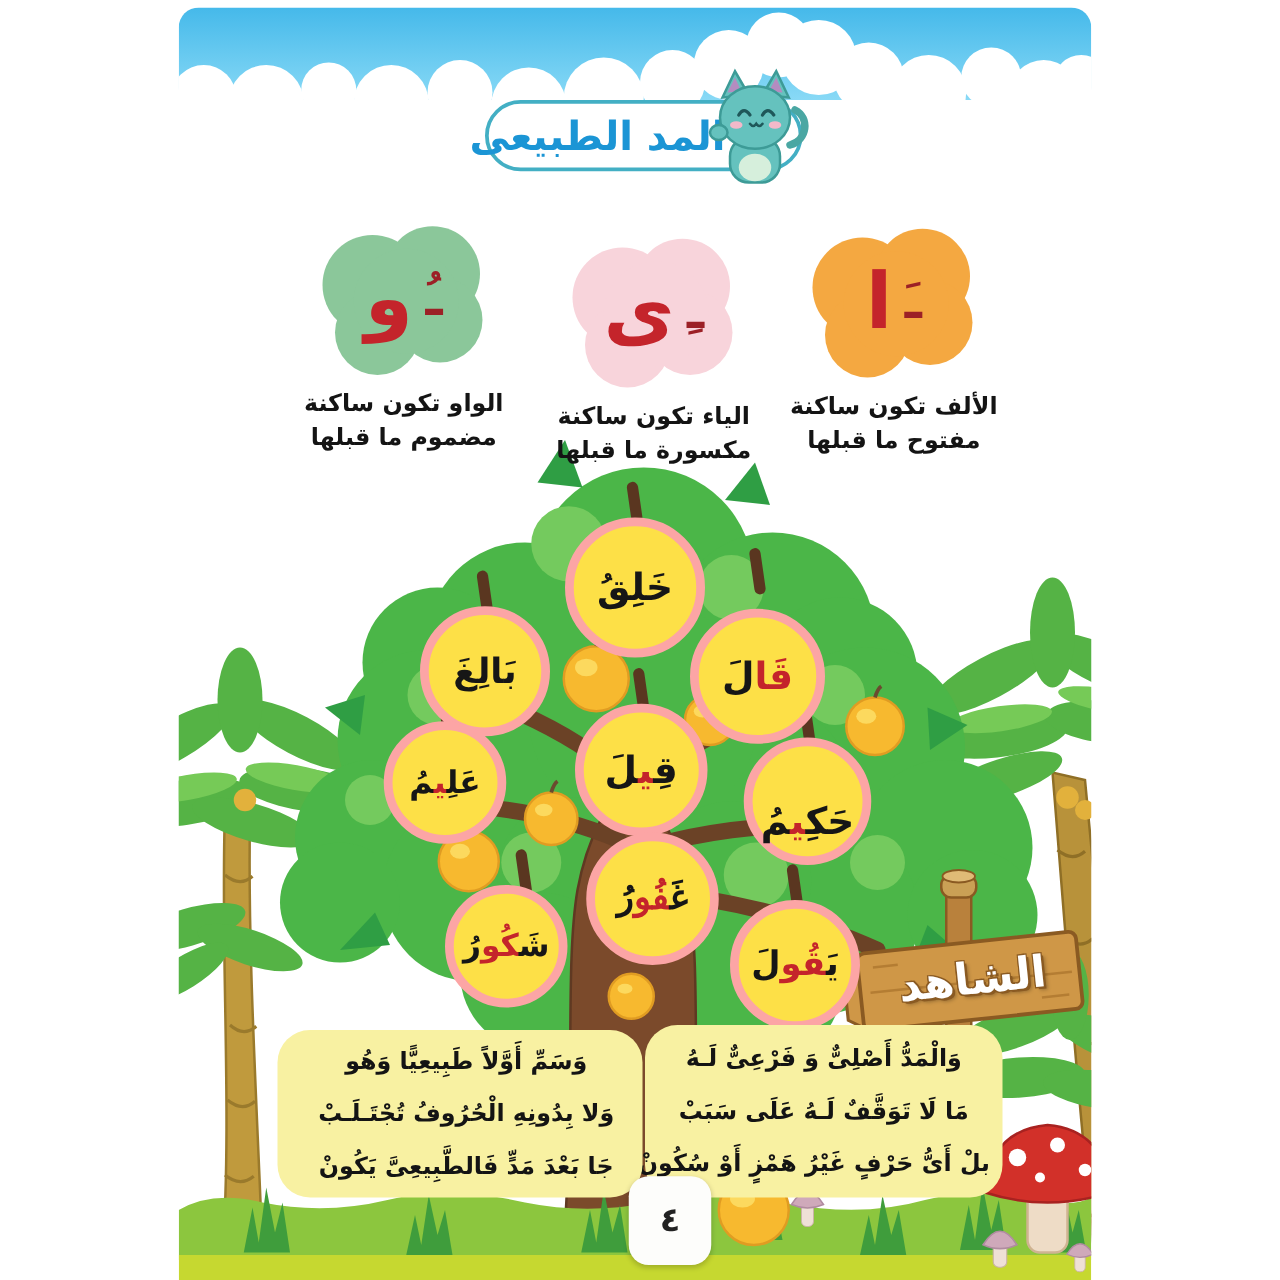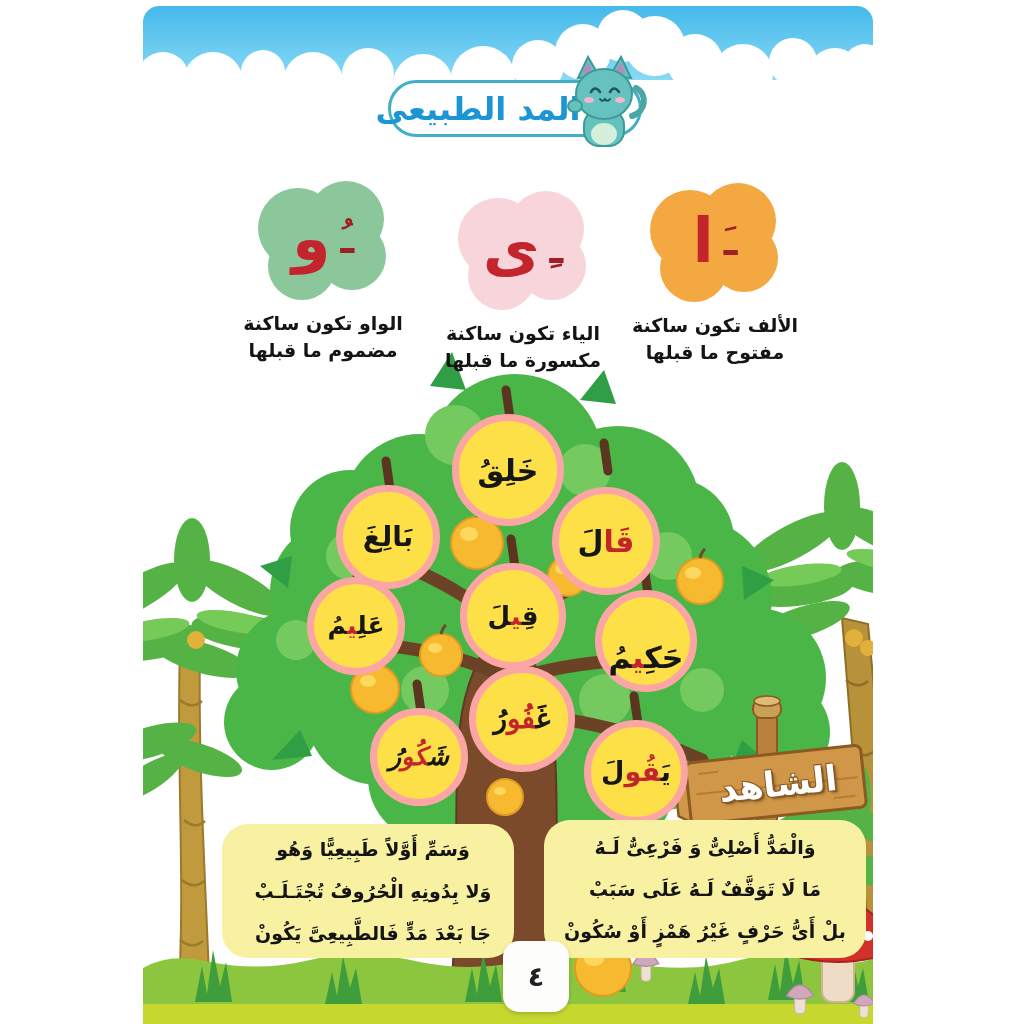--- a/index.html
+++ b/index.html
@@ -28,21 +28,21 @@
   .fruit .red{color:#c4242b;}
   
   .sign-text{position:absolute;left:694px;top:752px;width:168px;height:64px;transform:rotate(-6deg);
     display:flex;align-items:center;justify-content:center;font-size:35px;font-weight:bold;color:#fff;z-index:6;
     text-shadow:2px 2px 0 #8a5a22,-1px -1px 0 #8a5a22,1px -1px 0 #8a5a22,-1px 1px 0 #8a5a22,3px 3px 3px rgba(0,0,0,.25);}
   
   .poem{position:absolute;background:#f8f1a2;border-radius:26px;box-sizing:border-box;z-index:7;
     display:flex;flex-direction:column;justify-content:center;padding:4px 10px;}
   .poem .line{direction:rtl;text-align:center;font-weight:bold;font-size:19px;color:#141414;
     line-height:42px;white-space:nowrap;}
-  .poem-right{left:544px;top:820px;width:322px;height:138px;}
+  .poem-right{left:516px;top:820px;width:286px;height:138px;}
   .poem-left{left:222px;top:824px;width:292px;height:134px;padding-left:20px;}
   
   .page-badge{position:absolute;left:503px;top:941px;width:66px;height:71px;background:#fdfdfb;
     border-radius:16px;display:flex;align-items:center;justify-content:center;font-size:27px;font-weight:bold;
     color:#222;box-shadow:0 2px 4px rgba(0,0,0,.18);z-index:8;}
 </style>
 </head>
 <body>
 
 <div class="canvas">
@@ -388,32 +388,32 @@
   <div class="fruit" style="left:452px;top:414px;width:112px;height:112px;">
     <div class="w" style="font-size:30px;"><span>خَلِقُ</span><span class="red"></span><span></span></div>
   </div>
   <div class="fruit" style="left:552px;top:487px;width:108px;height:108px;">
     <div class="w" style="font-size:30px;"><span></span><span class="red">قَا</span><span>لَ</span></div>
   </div>
   <div class="fruit" style="left:336px;top:485px;width:104px;height:104px;">
     <div class="w" style="font-size:28px;"><span>بَالِغَ</span><span class="red"></span><span></span></div>
   </div>
   <div class="fruit" style="left:460px;top:563px;width:106px;height:106px;">
-    <div class="w" style="font-size:26px;"><span>قِ‍</span><span class="red">‍ي‍</span><span>‍لَ</span></div>
+    <div class="w" style="font-size:30px;"><span>قِ‍</span><span class="red">‍ي‍</span><span>‍لَ</span></div>
   </div>
   <div class="fruit" style="left:307px;top:577px;width:98px;height:98px;">
     <div class="w" style="font-size:25px;"><span>عَلِ‍</span><span class="red">‍ي‍</span><span>‍مُ</span></div>
   </div>
   <div class="fruit" style="left:595px;top:590px;width:102px;height:102px;">
     <div class="w" style="font-size:30px;margin-top:32px;"><span>حَكِ‍</span><span class="red">‍ي‍</span><span>‍مُ</span></div>
   </div>
   <div class="fruit" style="left:469px;top:666px;width:106px;height:106px;">
     <div class="w" style="font-size:28px;font-family:Liberation Serif, serif;"><span>غَ‍</span><span class="red">‍فُو</span><span>رُ</span></div>
   </div>
-  <div class="fruit" style="left:370px;top:708px;width:98px;height:98px;font-style:italic;">
+  <div class="fruit" style="left:356px;top:708px;width:98px;height:98px;">
     <div class="w" style="font-size:25px;"><span>شَ‍</span><span class="red">‍كُو</span><span>رُ</span></div>
   </div>
   <div class="fruit" style="left:584px;top:720px;width:104px;height:104px;">
     <div class="w" style="font-size:27px;"><span>يَ‍</span><span class="red">‍قُو</span><span>لَ</span></div>
   </div>
 
   <div class="sign-text">الشاهد</div>
 
   <div class="poem poem-right">
     <div class="line">وَالْمَدُّ أَصْلِىٌّ وَ فَرْعِىٌّ لَـهُ</div>

